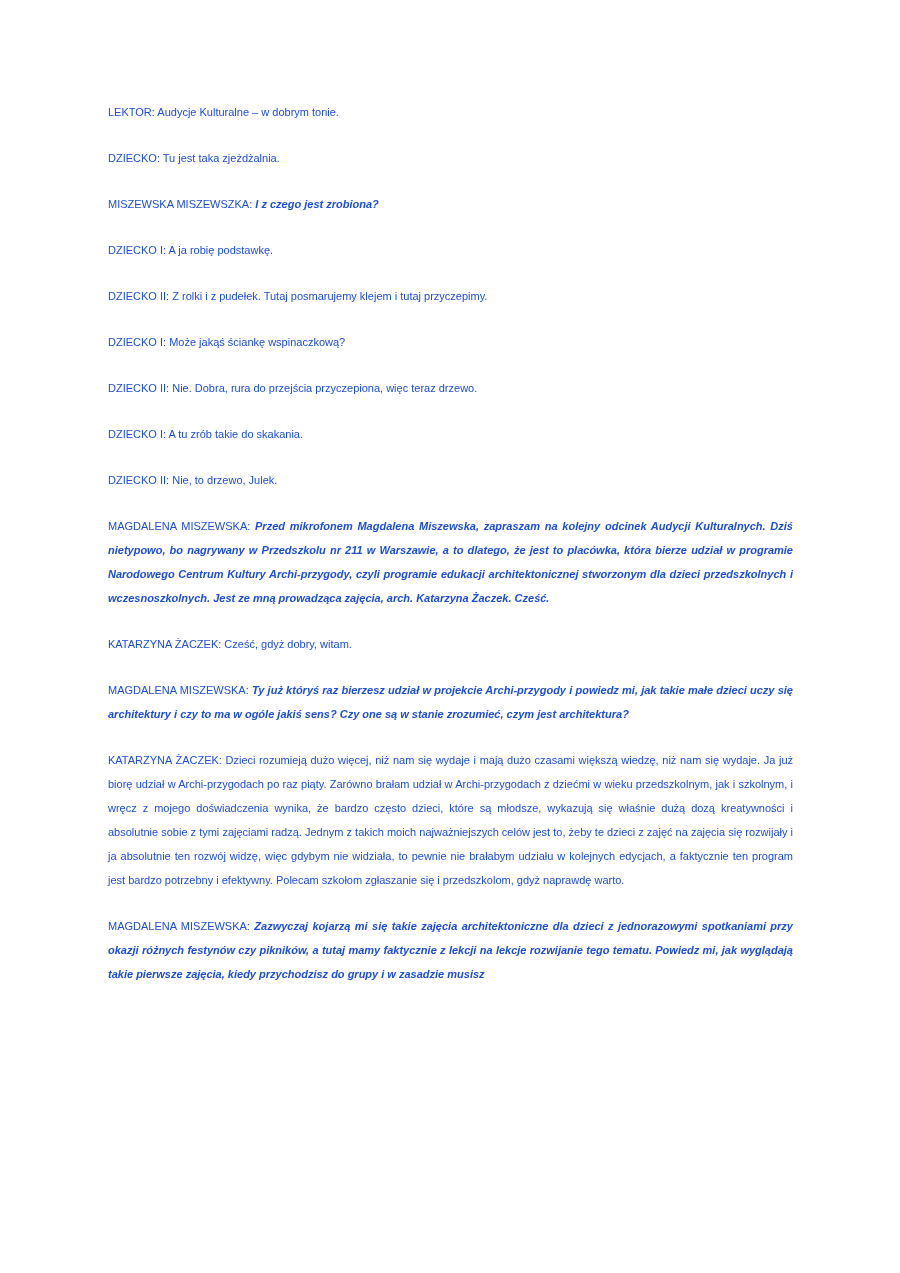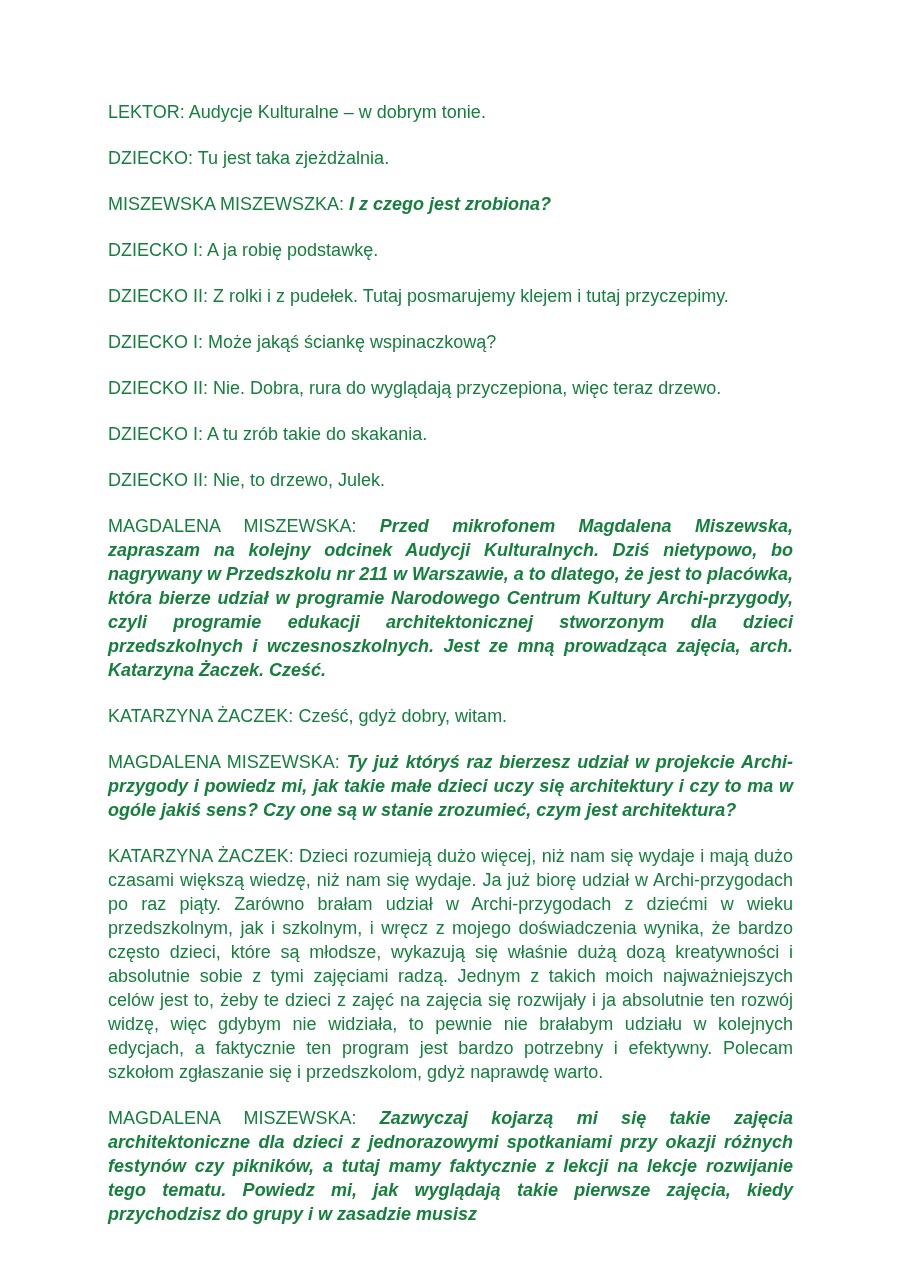--- a/index.html
+++ b/index.html
@@ -16,24 +16,24 @@
   .page {
     box-sizing: border-box;
     width: 900px;
     height: 1273px;
     padding: 100px 107px 40px 108px;
     background: #ffffff;
     color: #000000;
   }
   .para {
     margin: 0 0 22px 0;
-    font-size: 18px;
+    font-size: 11px;
     line-height: 24px;
     text-align: justify;
-    color: #15803d;
+    color: #1d4ed8;
   }
   .speaker {
     font-weight: normal;
   }
   .dialogue {
     font-weight: normal;
   }
   .dialogue.b {
     font-weight: bold;
     font-style: italic;
@@ -69,21 +69,21 @@
     <span class="dialogue">Z rolki i z pudełek. Tutaj posmarujemy klejem i tutaj przyczepimy.</span>
   </p>
 
   <p class="para">
     <span class="speaker">DZIECKO I:</span>
     <span class="dialogue">Może jakąś ściankę wspinaczkową?</span>
   </p>
 
   <p class="para">
     <span class="speaker">DZIECKO II:</span>
-    <span class="dialogue">Nie. Dobra, rura do wyglądają przyczepiona, więc teraz drzewo.</span>
+    <span class="dialogue">Nie. Dobra, rura do przejścia przyczepiona, więc teraz drzewo.</span>
   </p>
 
   <p class="para">
     <span class="speaker">DZIECKO I:</span>
     <span class="dialogue">A tu zrób takie do skakania.</span>
   </p>
 
   <p class="para">
     <span class="speaker">DZIECKO II:</span>
     <span class="dialogue">Nie, to drzewo, Julek.</span>

